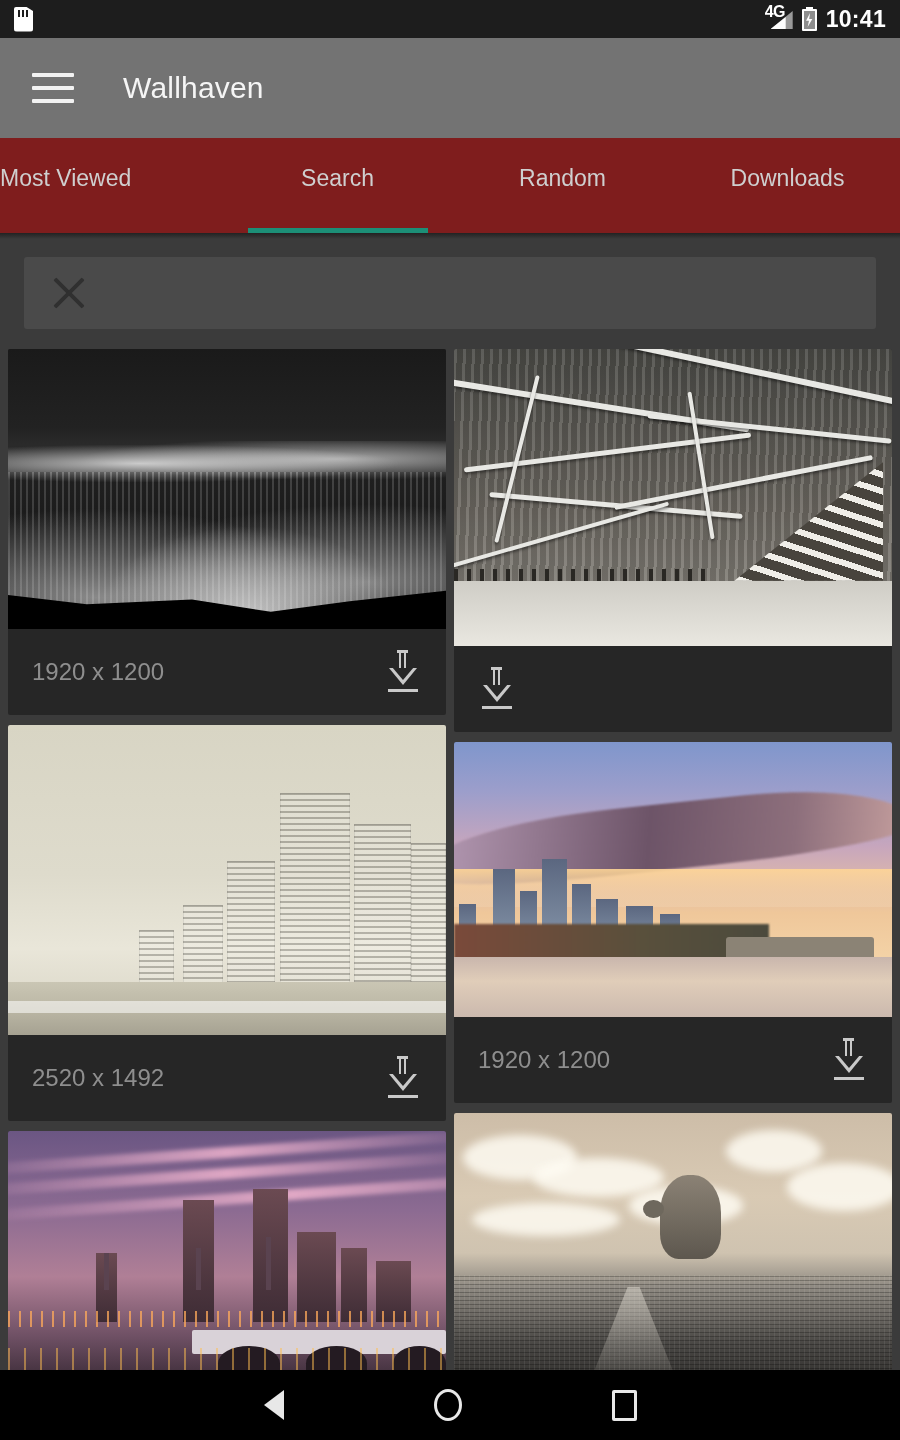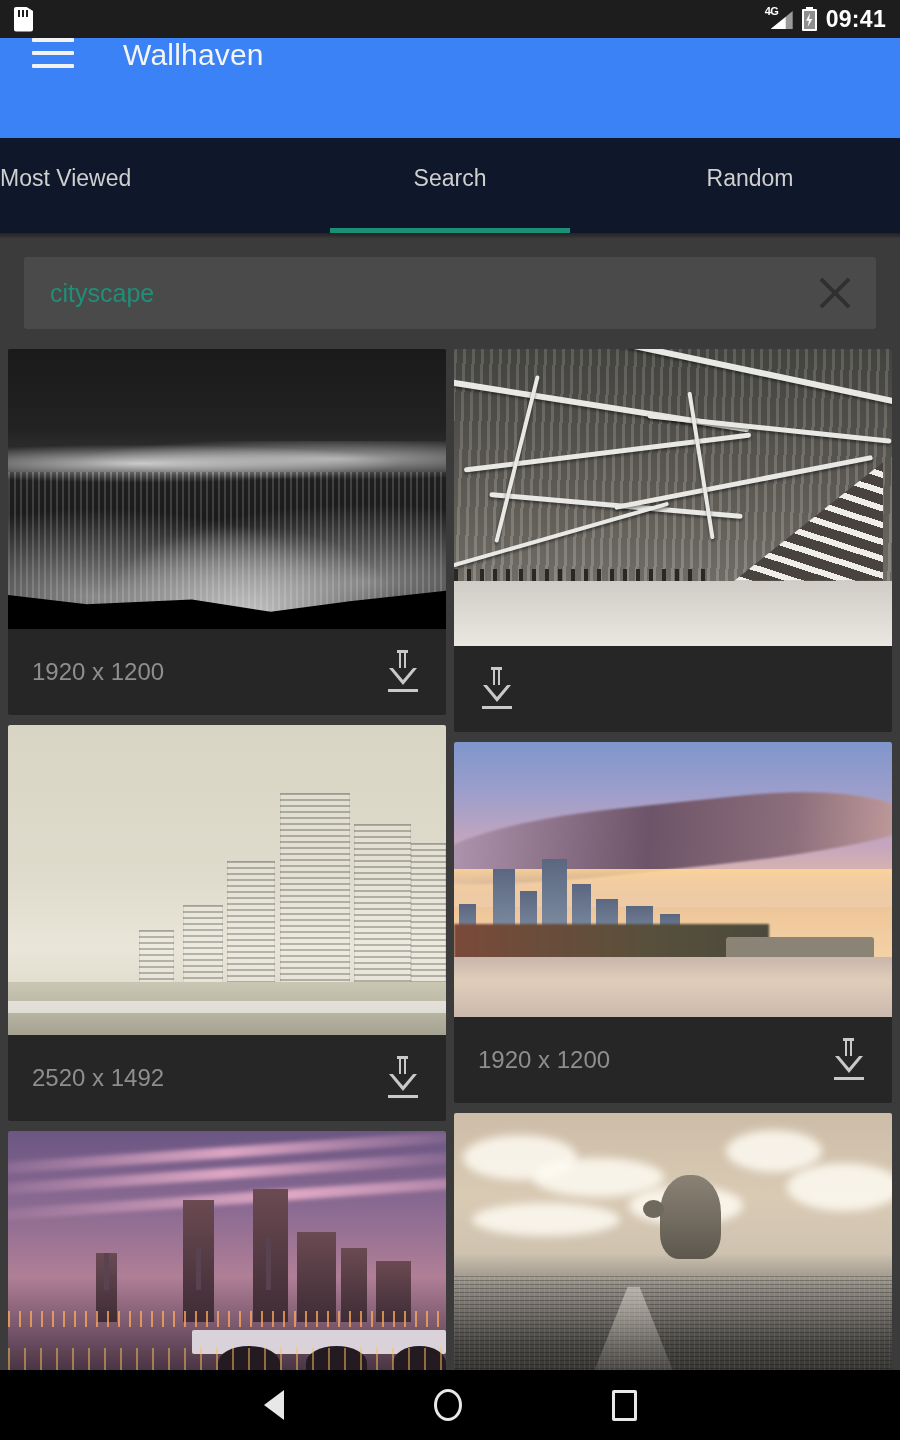--- a/index.html
+++ b/index.html
@@ -29,40 +29,40 @@
   .sig{ position:relative; width:28px; height:24px; }
   .sig .tri-bg{
     position:absolute; right:0; bottom:2px; width:22px; height:18px;
     background:#9a9a9a; clip-path:polygon(100% 0,100% 100%,0 100%);
   }
   .sig .tri-fg{
     position:absolute; right:7px; bottom:2px; width:15px; height:12px;
     background:#ffffff; clip-path:polygon(100% 0,100% 100%,0 100%);
   }
   .sig .g4{
-    position:absolute; left:0; top:-1px; font-size:11px; color:#fff;
+    position:absolute; left:0; top:-1px; font-size:16px; color:#fff;
     font-weight:bold; letter-spacing:-.5px; line-height:11px;
   }
   .batt{ position:relative; width:15px; height:24px; }
   .batt .shell{ position:absolute; inset:2px 0 0 0; border:2px solid #fff; border-radius:1px; background:#8e8e8e; }
   .batt .cap{ position:absolute; top:0; left:4px; width:7px; height:3px; background:#fff; }
   .batt .bolt{
     position:absolute; left:3px; top:6px; width:9px; height:14px; background:#fff;
     clip-path:polygon(60% 0,15% 55%,48% 55%,33% 100%,85% 42%,50% 42%);
   }
   .clock{ color:#fff; font-size:23px; font-weight:bold; letter-spacing:.3px; }
 
   
-  .toolbar{ height:100px; background:#3b82f6; display:flex; padding:0 0 0 32px; }
+  .toolbar{ height:100px; background:#737373; display:flex; align-items:center; padding:0 0 0 32px; }
   .hamburger{ width:42px; height:30px; display:flex; flex-direction:column; justify-content:space-between; cursor:pointer; }
   .hamburger i{ display:block; height:4px; background:#f2f2f2; border-radius:1px; }
   .app-title{ color:#f5f5f5; font-size:30px; margin-left:49px; letter-spacing:.2px; }
 
   
-  .tabbar{ height:95px; background:#0f172a; display:flex; position:relative; }
+  .tabbar{ height:95px; background:#7f1d1d; display:flex; position:relative; }
   .tab{
     flex:1; display:flex; align-items:center; justify-content:center;
     color:#cfcfcf; font-size:23px; cursor:pointer; position:relative;
     padding-bottom:14px;
   }
   .tab.first{ justify-content:flex-start; padding-left:0; }
   .tab .ind{
     position:absolute; left:10%; right:10%; bottom:0; height:5px; background:#1c8f77; display:none;
   }
   .tab.active .ind{ display:block; }
@@ -216,21 +216,21 @@
       <div class="sig">
         <span class="g4">4G</span>
         <div class="tri-bg"></div>
           <div class="tri-fg"></div>
       </div>
       <div class="batt">
         <div class="cap"></div>
           <div class="shell"></div>
           <div class="bolt"></div>
       </div>
-      <div class="clock">09:41</div>
+      <div class="clock">10:41</div>
     </div>
   </div>
 
   <div class="toolbar">
     <div class="hamburger">
         <i></i>
         <i></i>
         <i></i>
       </div>
     <div class="app-title">Wallhaven</div>
@@ -240,26 +240,28 @@
     <div class="tab first">
       <span>Most Viewed</span>
     </div>
     <div class="tab active">
       <span>Search</span>
         <span class="ind"></span>
     </div>
     <div class="tab">
       <span>Random</span>
     </div>
+    <div class="tab">
+      <span>Downloads</span>
+    </div>
   </div>
   <div class="tabshadow"></div>
 
   <div class="searchwrap">
     <div class="searchbox">
-      <span class="val" placeholder="Search">cityscape</span>
       <span class="xicon">
           <i></i>
           <i></i>
         </span>
     </div>
   </div>
 
   <div class="grid">
 
     <div class="col">

